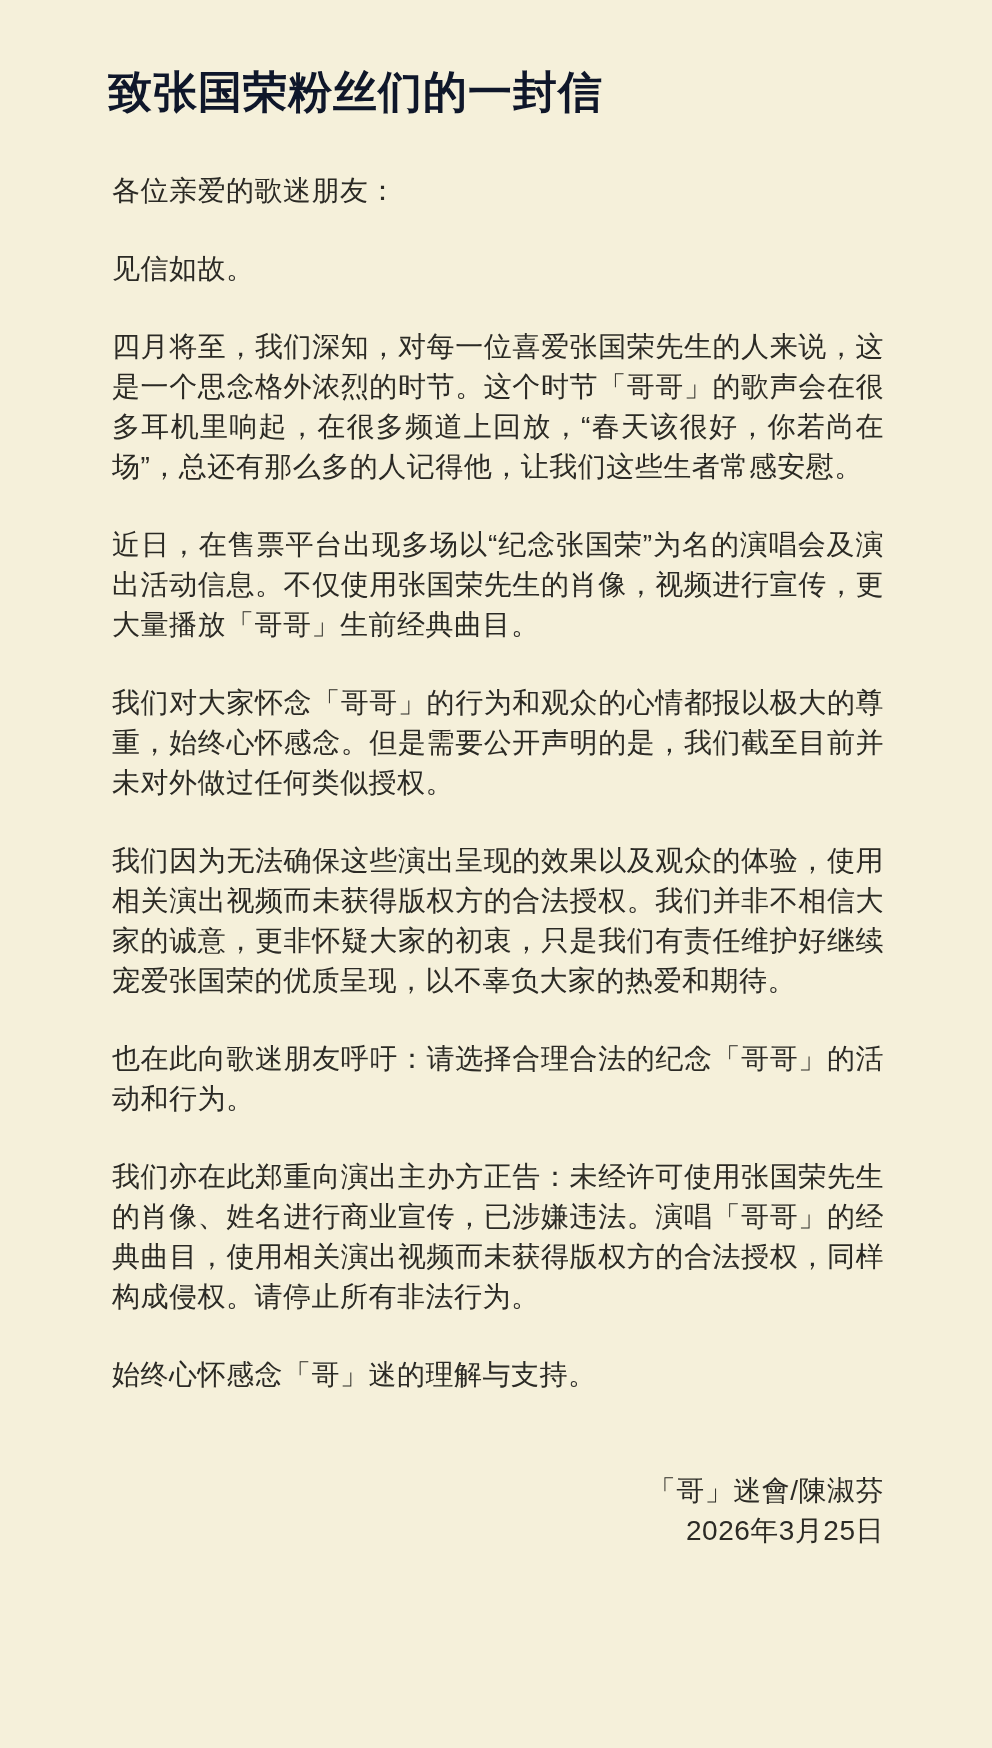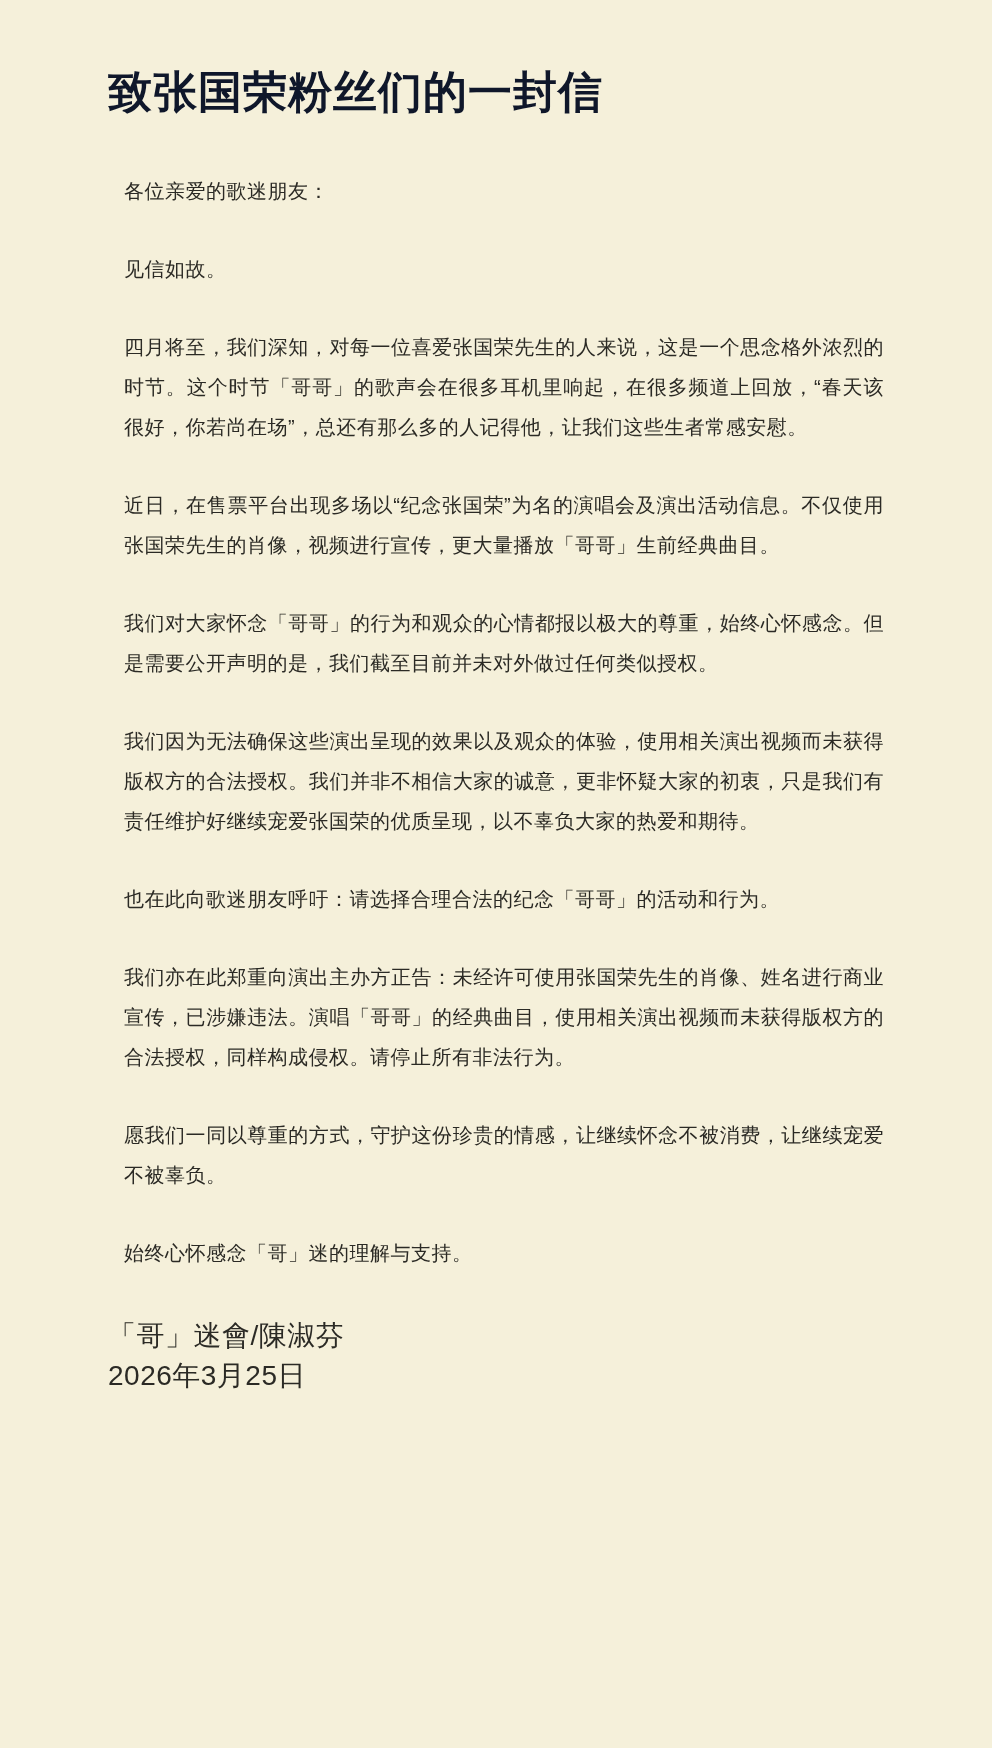--- a/index.html
+++ b/index.html
@@ -23,32 +23,33 @@
   }
   .letter-title {
     margin: 0 0 52px 0;
     font-size: 44px;
     line-height: 1.25;
     font-weight: 700;
     letter-spacing: 1px;
     color: #0f172a;
   }
   .para {
-    margin: 0 0 38px 16px;
-    font-size: 20px;
+    margin: 0 0 38px 4px;
+    font-size: 28px;
     line-height: 40px;
     letter-spacing: 0.5px;
     text-align: justify;
     color: #2b2a25;
   }
   .greeting {
     text-align: left;
   }
   .signature {
-    margin-top: 43px;
+    margin-top: 76px;
+    text-align: right;
   }
   .signature .sig-line {
     margin: 0;
     font-size: 28px;
     line-height: 40px;
     letter-spacing: 0.5px;
     color: #2b2a25;
   }
 </style>
 </head>
@@ -67,21 +68,20 @@
   <p class="para">近日，在售票平台出现多场以“纪念张国荣”为名的演唱会及演出活动信息。不仅使用张国荣先生的肖像，视频进行宣传，更大量播放「哥哥」生前经典曲目。</p>
 
   <p class="para">我们对大家怀念「哥哥」的行为和观众的心情都报以极大的尊重，始终心怀感念。但是需要公开声明的是，我们截至目前并未对外做过任何类似授权。</p>
 
   <p class="para">我们因为无法确保这些演出呈现的效果以及观众的体验，使用相关演出视频而未获得版权方的合法授权。我们并非不相信大家的诚意，更非怀疑大家的初衷，只是我们有责任维护好继续宠爱张国荣的优质呈现，以不辜负大家的热爱和期待。</p>
 
   <p class="para">也在此向歌迷朋友呼吁：请选择合理合法的纪念「哥哥」的活动和行为。</p>
 
   <p class="para">我们亦在此郑重向演出主办方正告：未经许可使用张国荣先生的肖像、姓名进行商业宣传，已涉嫌违法。演唱「哥哥」的经典曲目，使用相关演出视频而未获得版权方的合法授权，同样构成侵权。请停止所有非法行为。</p>
 
-  <p class="para">愿我们一同以尊重的方式，守护这份珍贵的情感，让继续怀念不被消费，让继续宠爱不被辜负。</p>
 
   <p class="para">始终心怀感念「哥」迷的理解与支持。</p>
 
   <div class="signature">
     <p class="sig-line">「哥」迷會/陳淑芬</p>
     <p class="sig-line">2026年3月25日</p>
   </div>
 
 </div>
 

